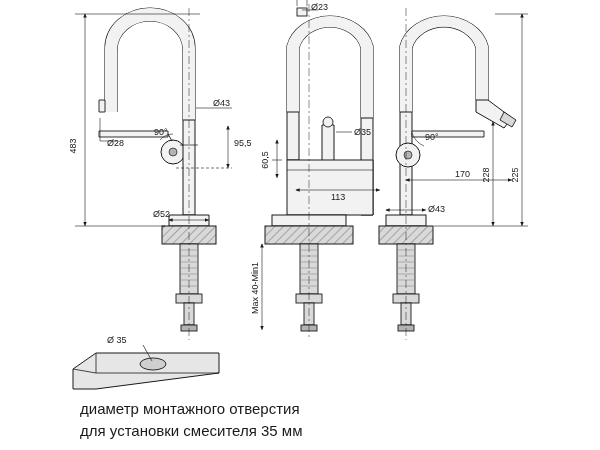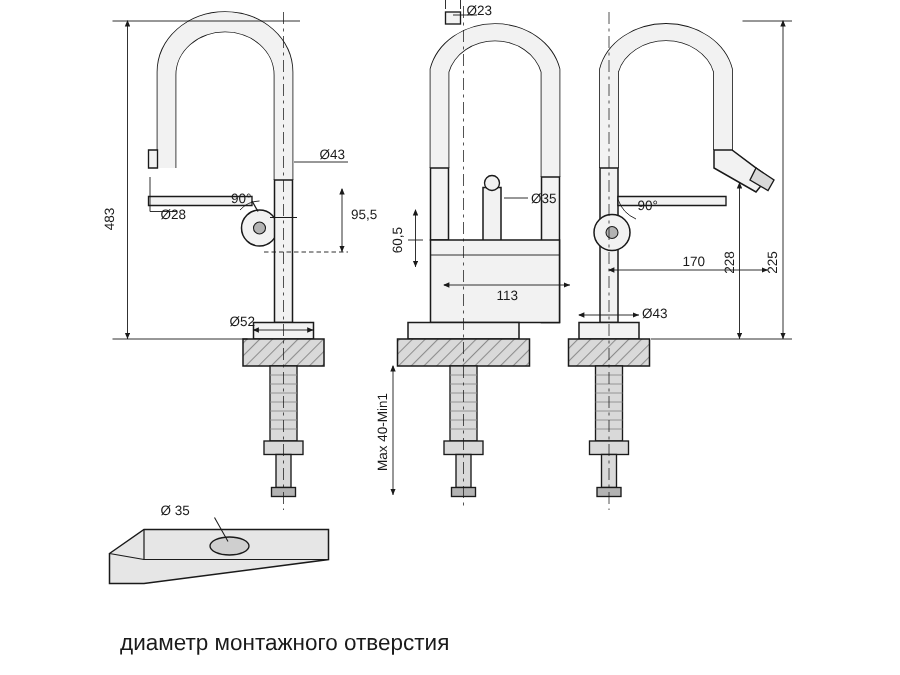--- a/index.html
+++ b/index.html
@@ -30,21 +30,21 @@
   .caption {
     position: absolute;
     left: 80px;
     top: 398px;
     width: 460px;
     font-size: 15px;
     color: #1a1a1a;
     line-height: 1.45;
     font-family: "Liberation Sans", sans-serif;
   }
-  .caption div { white-space: nowrap; margin-top: 20px; }
+  .caption div { white-space: nowrap; }
 </style>
 </head>
 <body>
 
 <div id="page">
 
   <svg id="svg-root" viewBox="0 0 600 450">
 
     <defs>
       <marker id="ar" markerWidth="8" markerHeight="8" refX="7" refY="3" orient="auto">
@@ -240,15 +240,16 @@
       <path d="M73,369 L96,373" fill="none" stroke="#1a1a1a" stroke-width="0.8"></path>
       <ellipse cx="153" cy="364" rx="13" ry="6" fill="#cfcfcf" stroke="#1a1a1a" stroke-width="0.9"></ellipse>
       <line x1="143" y1="345" x2="152" y2="361" stroke="#1a1a1a" stroke-width="0.7"></line>
     </g>
     <text class="dimtext" x="107" y="343">Ø 35</text>
 
   </svg>
 
   <div class="caption">
     <div>диаметр монтажного отверстия</div>
+    <div>для установки смесителя 35 мм</div>
   </div>
 
 </div>
 
 </body></html>

